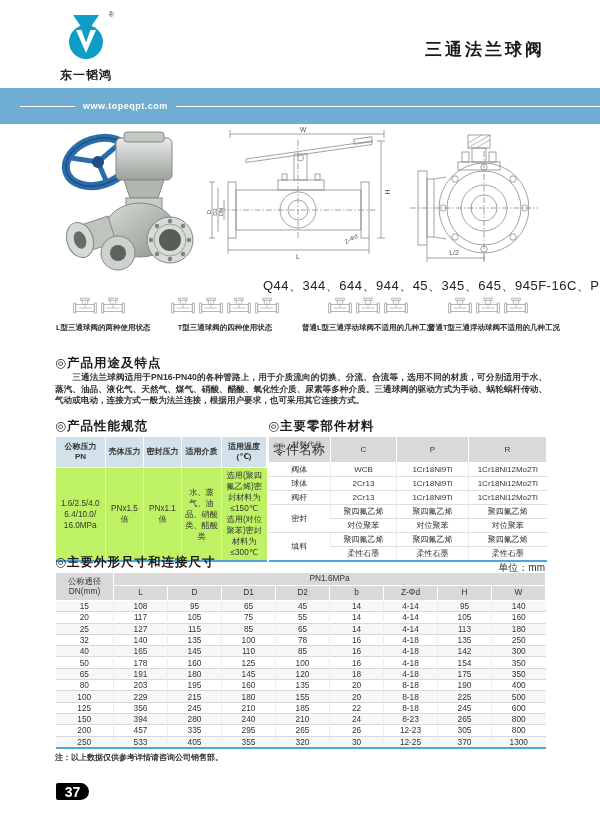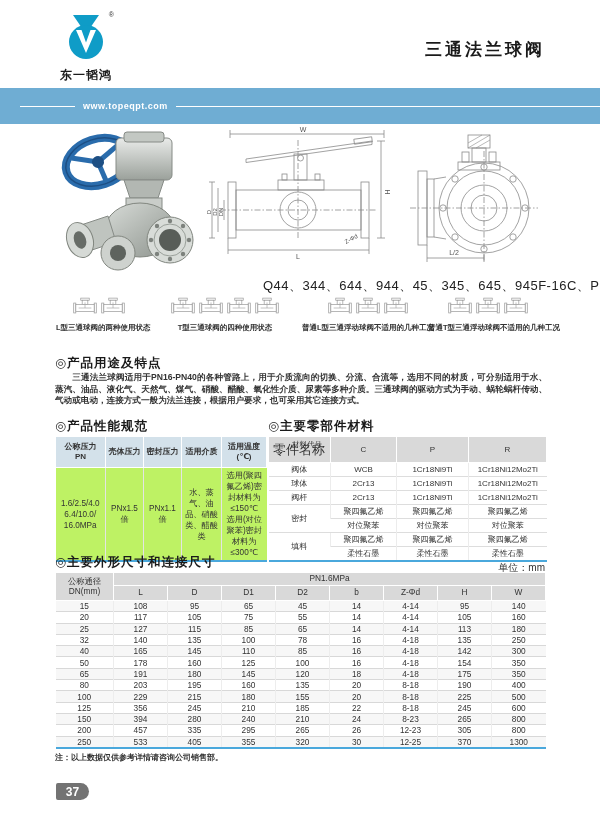--- a/index.html
+++ b/index.html
@@ -57,21 +57,21 @@
   .dim-table { position:absolute; left:55px; top:572px; width:490px; border-bottom:2px solid #4aa8dc; }
   .dim-table thead th { background:#d9d9d9; font-size:8.3px; border:1px solid #ffffff; white-space:pre-line; line-height:9.5px; }
   .dim-table thead tr.pn-row th { height:13px; }
   .dim-table thead tr.lab-row th { height:15px; }
   .dim-table tbody td { font-size:8.3px; height:11.3px; border-top:1px solid #d8d8d8; border-left:1px solid #ededed; padding:0; }
   .dim-table tbody td:first-child { border-left:none; }
   .dim-table tbody tr:nth-child(odd) td { background:#f7f7f7; }
   .dim-table tbody tr:nth-child(even) td { background:#ffffff; }
 
   .foot-note { position:absolute; left:55px; top:752px; font-size:8px; font-weight:bold; color:#333; }
-  .page-badge { position:absolute; left:56px; top:783px; width:33px; height:17px; background:#737373; color:#fff; font-size:12px; font-weight:bold; border-radius:2px 9px 9px 2px; display:flex; align-items:center; justify-content:center; }
+  .page-badge { position:absolute; left:56px; top:783px; width:33px; height:17px; background:#000000; color:#fff; font-size:14px; font-weight:bold; border-radius:2px 9px 9px 2px; display:flex; align-items:center; justify-content:center; }
 
   svg text { font-family:"Liberation Sans","DejaVu Sans",sans-serif; }
 </style>
 </head>
 <body>
 
 <div class="page">
 
   <svg width="0" height="0" style="position:absolute" aria-hidden="true">
     <defs>

